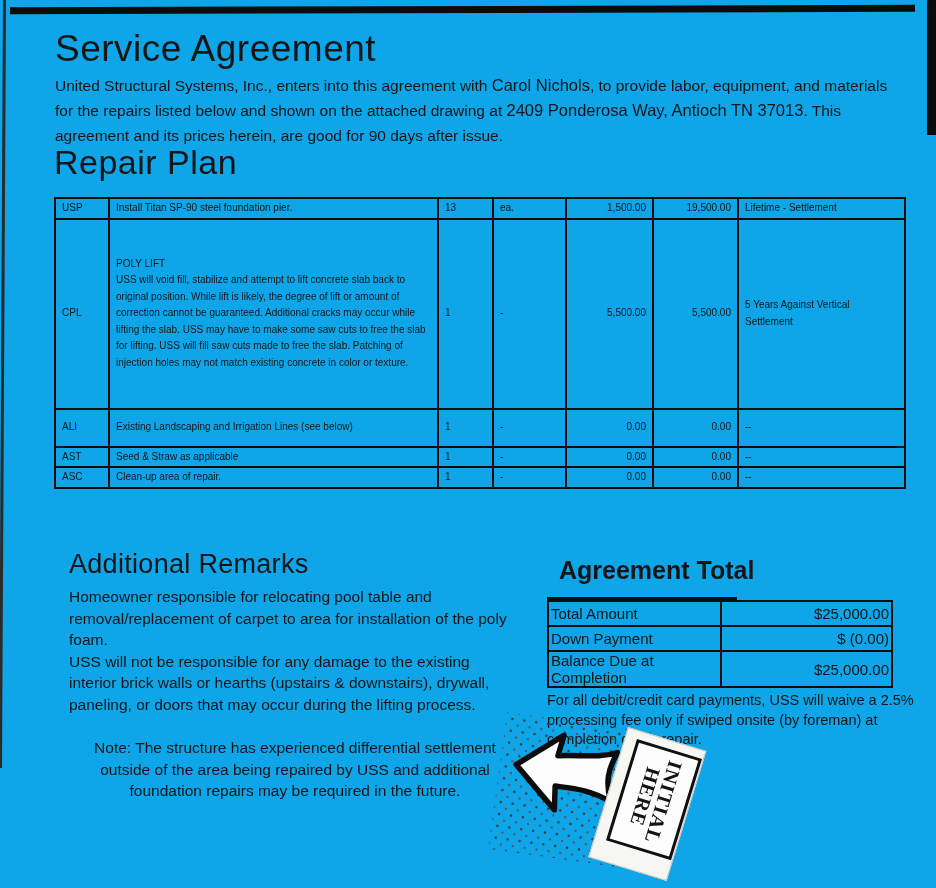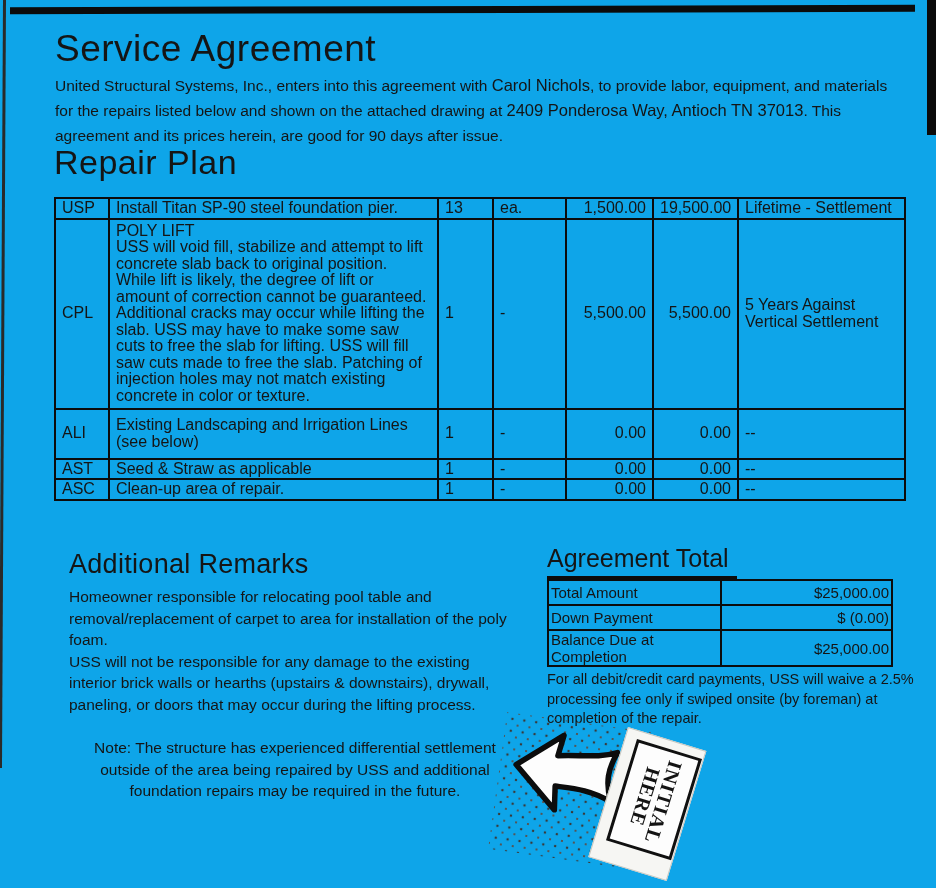--- a/index.html
+++ b/index.html
@@ -17,38 +17,38 @@
   .intro .field{font-size:16.5px;}
 
   .repair-title{position:absolute;left:54px;top:143px;font-size:34px;letter-spacing:0.5px;}
 
   .repair-table{position:absolute;left:54px;top:197px;border-collapse:collapse;table-layout:fixed;width:850px;}
   .repair-table th,.repair-table td{border:2px solid #0c0c0c;overflow:hidden;padding:1px 6px;}
   .repair-table th{
     font-family:"Liberation Serif",serif;font-size:15px;text-align:left;vertical-align:top;padding-top:3px;
     border-bottom:3px solid #0c0c0c;
   }
-  .repair-table td{font-size:16px;vertical-align:middle;line-height:16.5px;}
+  .repair-table td{font-size:10px;vertical-align:middle;line-height:16.5px;}
   .row-h{height:50px;}
   .row-usp{height:19px;}
   .row-cpl{height:190px;}
-  .row-ali{height:50px;}
+  .row-ali{height:38px;}
   .row-ast{height:20px;}
   .row-asc{height:20px;padding-left:40px;}
   .cell-desc{white-space:pre-line;font-size:14px;line-height:16.8px;padding:2px 8px;}
   .cell-num{text-align:right;padding-right:8px;}
   .cell-warranty{line-height:17px;}
 
   .remarks{position:absolute;left:69px;top:549px;width:452px;}
   .remarks h2{margin:0 0 6px 0;font-size:27px;font-weight:400;letter-spacing:0.3px;}
   .remarks p{margin:0;font-size:15.5px;line-height:21.5px;}
   .remarks .note{margin-top:22px;text-align:center;}
 
   .agreement{position:absolute;left:547px;top:544px;width:346px;}
-  .agreement h2{margin:0;font-size:25px;font-weight:400;}
+  .agreement h2{margin:12px;font-size:25px;font-weight:700;}
   .agreement .underline{width:190px;height:3px;background:#0c0c0c;margin:3px 0 0 0;}
   .agree-table{border-collapse:collapse;table-layout:fixed;width:344px;margin-top:0;}
   .agree-table td{border:2px solid #0c0c0c;font-size:15px;height:23px;padding:0 2px;overflow:hidden;}
   .agree-table .val{text-align:right;margin-top:44px;}
   .payment-note{margin-top:3px;font-size:14.5px;line-height:19.5px;width:375px;}
 
   
   .stamp-dots{
     position:absolute;left:497px;top:722px;width:152px;height:138px;
     background-image:

